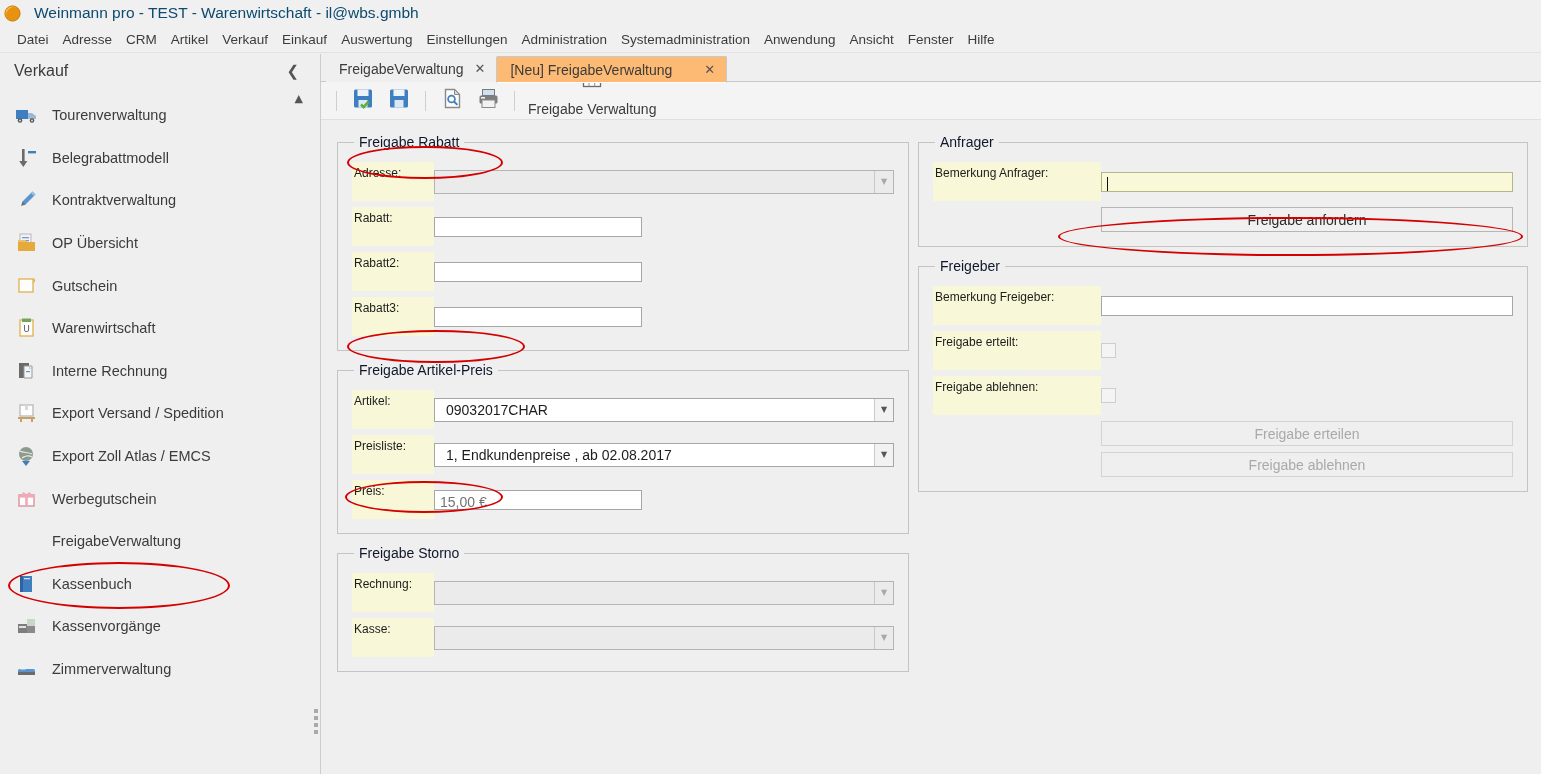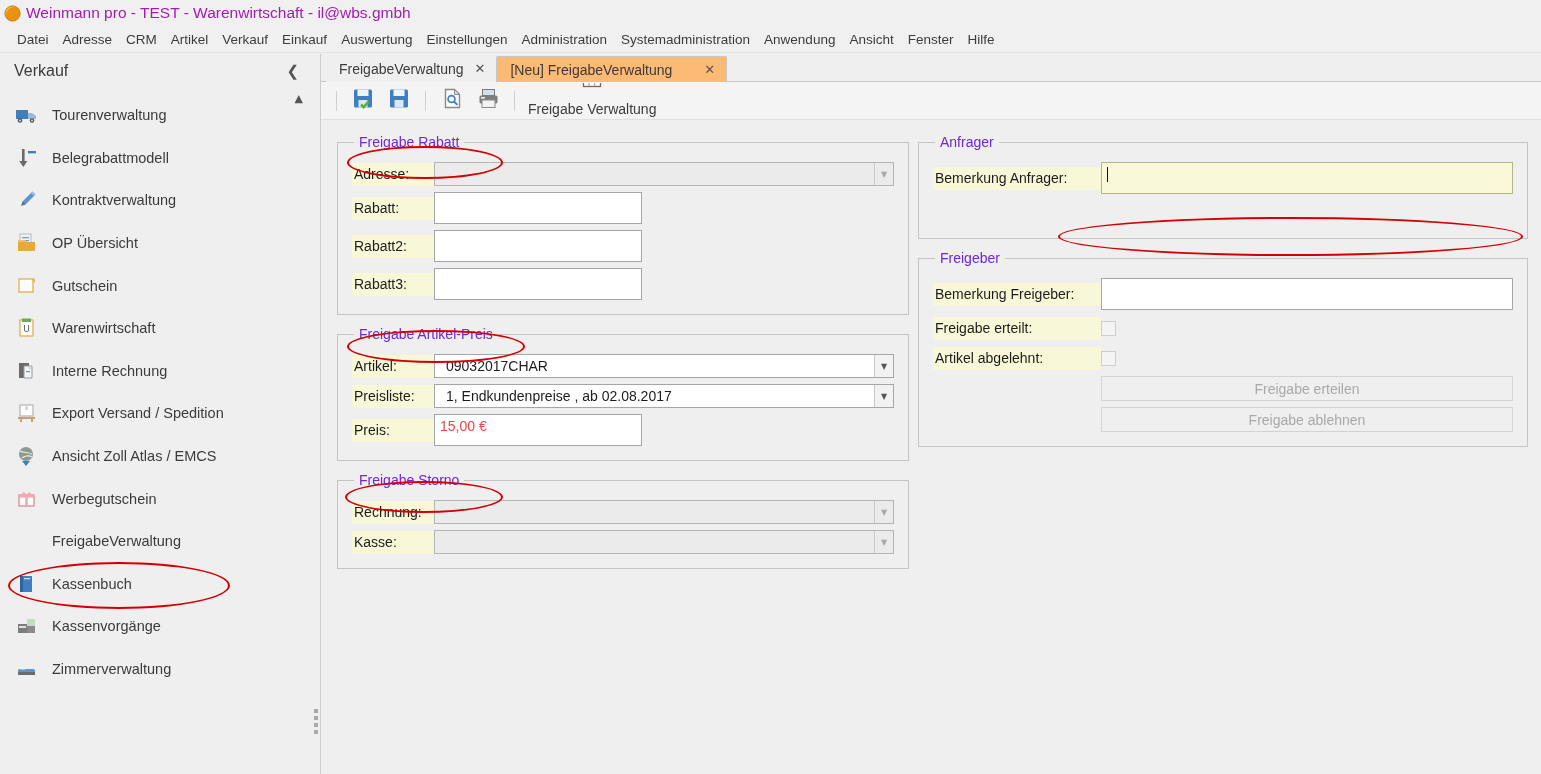--- a/index.html
+++ b/index.html
@@ -20,22 +20,23 @@
     padding-left: 4px;
     background: #f0f0f0;
   }
   #app-logo {
     width: 17px; height: 17px;
     margin-right: 5px;
     flex: 0 0 auto;
   }
   #title-text {
     font-size: 15.5px;
-    color: #a21caf;
+    color: #0c4a6e;
     white-space: nowrap;
+    margin-left: 8px;
   }
 
   
   #menubar {
     height: 27px;
     display: flex; align-items: center;
     padding-left: 10px;
     background: #f0f0f0;
     border-bottom: 1px solid #e2e2e2;
     text-align: center;
@@ -220,50 +221,50 @@
 
   
   fieldset.grp {
     border: 1px solid #c4c4c4;
     margin: 0 0 11px 0;
     padding: 12px 14px 14px 14px;
     background: transparent;
   }
   fieldset.grp > legend {
     font-size: 14px;
-    color: #6d28d9;
+    color: #0f172a;
     padding: 0 5px;
     margin-left: 2px;
   }
 
   .row {
     display: flex; align-items: center;
     margin-bottom: 6px;
     min-height: 24px;
   }
   .row:last-child { margin-bottom: 0; }
 
   .lbl {
     background: #f8f8d8;
-    font-size: 14px;
+    font-size: 12px;
     color: #1c1c1c;
-    padding: 3px 4px 3px 2px;
+    padding: 3px 4px 19px 2px;
     white-space: nowrap;
     line-height: 17px;
   }
   .lbl.w-l { width: 82px; }
   .lbl.w-r { width: 168px; }
   .lbl.plain { background: transparent; }
 
   .fld {
-    height: 32px;
+    height: 20px;
     border: 1px solid #a6a6a6;
     background: #fff;
     font-size: 14px;
-    color: #ef4444;
+    color: #737373;
     padding: 0 5px;
     line-height: 22px;
     white-space: nowrap;
     overflow: hidden;
   }
   .fld.yel { background: #f9f9d9; border-color: #b5b58a; }
   .fld.w-short { width: 208px; }
   .fld.w-full  { width: 412px; }
 
   
@@ -472,21 +473,21 @@
       </div>
 
       <div class="side-item">
         <span class="side-ico">
           <svg width="22" height="22" viewBox="0 0 22 22">
             <circle cx="10" cy="9" r="7" fill="#8e9a8e"></circle>
             <path d="M4 6c3 2 8 1 12 3M6 13c2-2 7-3 10-1" stroke="#e6ece6" fill="none" stroke-width="1.2"></path>
             <path d="M10 21l-4-5h8z" fill="#3f7fc1"></path>
           </svg>
         </span>
-        <span class="side-label">Ansicht Zoll Atlas / EMCS</span>
+        <span class="side-label">Export Zoll Atlas / EMCS</span>
       </div>
 
       <div class="side-item">
         <span class="side-ico">
           <svg width="22" height="22" viewBox="0 0 22 22">
             <rect x="3" y="7" width="15" height="11" fill="#fdfdfd" stroke="#d98a98" stroke-width="1.3"></rect>
             <rect x="3" y="7" width="15" height="2.6" fill="#f0a9b5"></rect>
             <rect x="9.2" y="7" width="2.6" height="11" fill="#f0a9b5"></rect>
             <path d="M7 7c-2-3 1-4 3.5 0M14 7c2-3-1-4-3.5 0" fill="#f0a9b5"></path>
           </svg>
@@ -703,38 +704,39 @@
         <fieldset class="grp">
           <legend>Anfrager</legend>
 
           <div class="row">
             <span class="lbl w-r">Bemerkung Anfrager:</span>
             <span class="fld yel w-full"><span class="caret"></span></span>
           </div>
 
           <div class="row">
             <span class="lbl w-r plain"></span>
+            <span class="btn w-wide">Freigabe anfordern</span>
           </div>
         </fieldset>
 
         <fieldset class="grp">
           <legend>Freigeber</legend>
 
           <div class="row">
             <span class="lbl w-r">Bemerkung Freigeber:</span>
             <span class="fld w-full"></span>
           </div>
 
           <div class="row">
             <span class="lbl w-r">Freigabe erteilt:</span>
             <span class="chk"></span>
           </div>
 
           <div class="row">
-            <span class="lbl w-r">Artikel abgelehnt:</span>
+            <span class="lbl w-r">Freigabe ablehnen:</span>
             <span class="chk"></span>
           </div>
 
           <div class="row">
             <span class="lbl w-r plain"></span>
             <span class="btn w-wide dis">Freigabe erteilen</span>
           </div>
 
           <div class="row">
             <span class="lbl w-r plain"></span>

